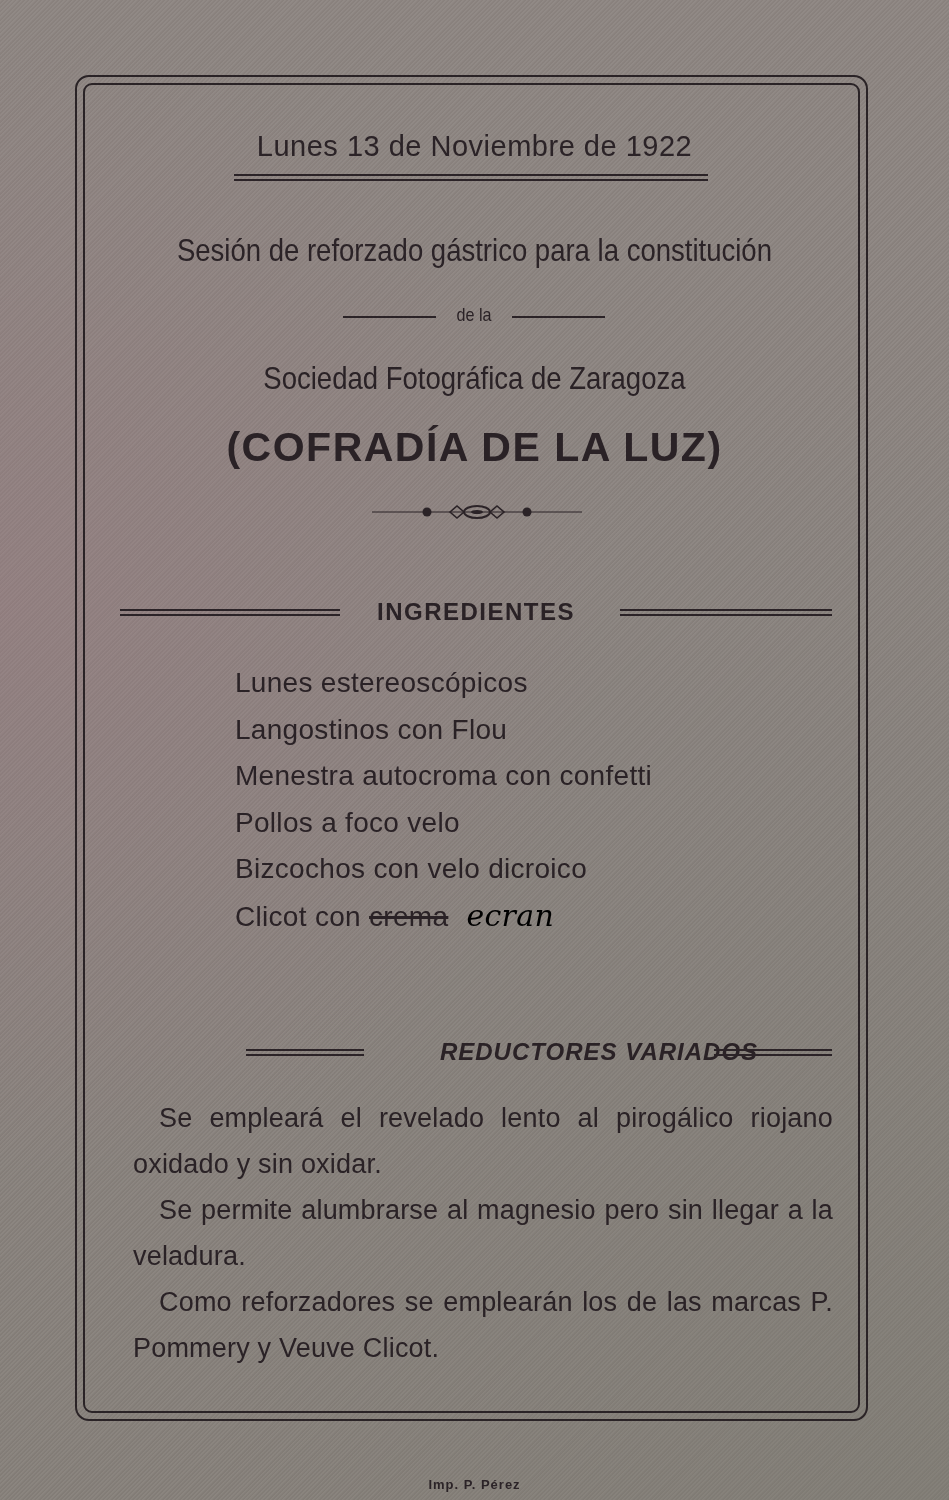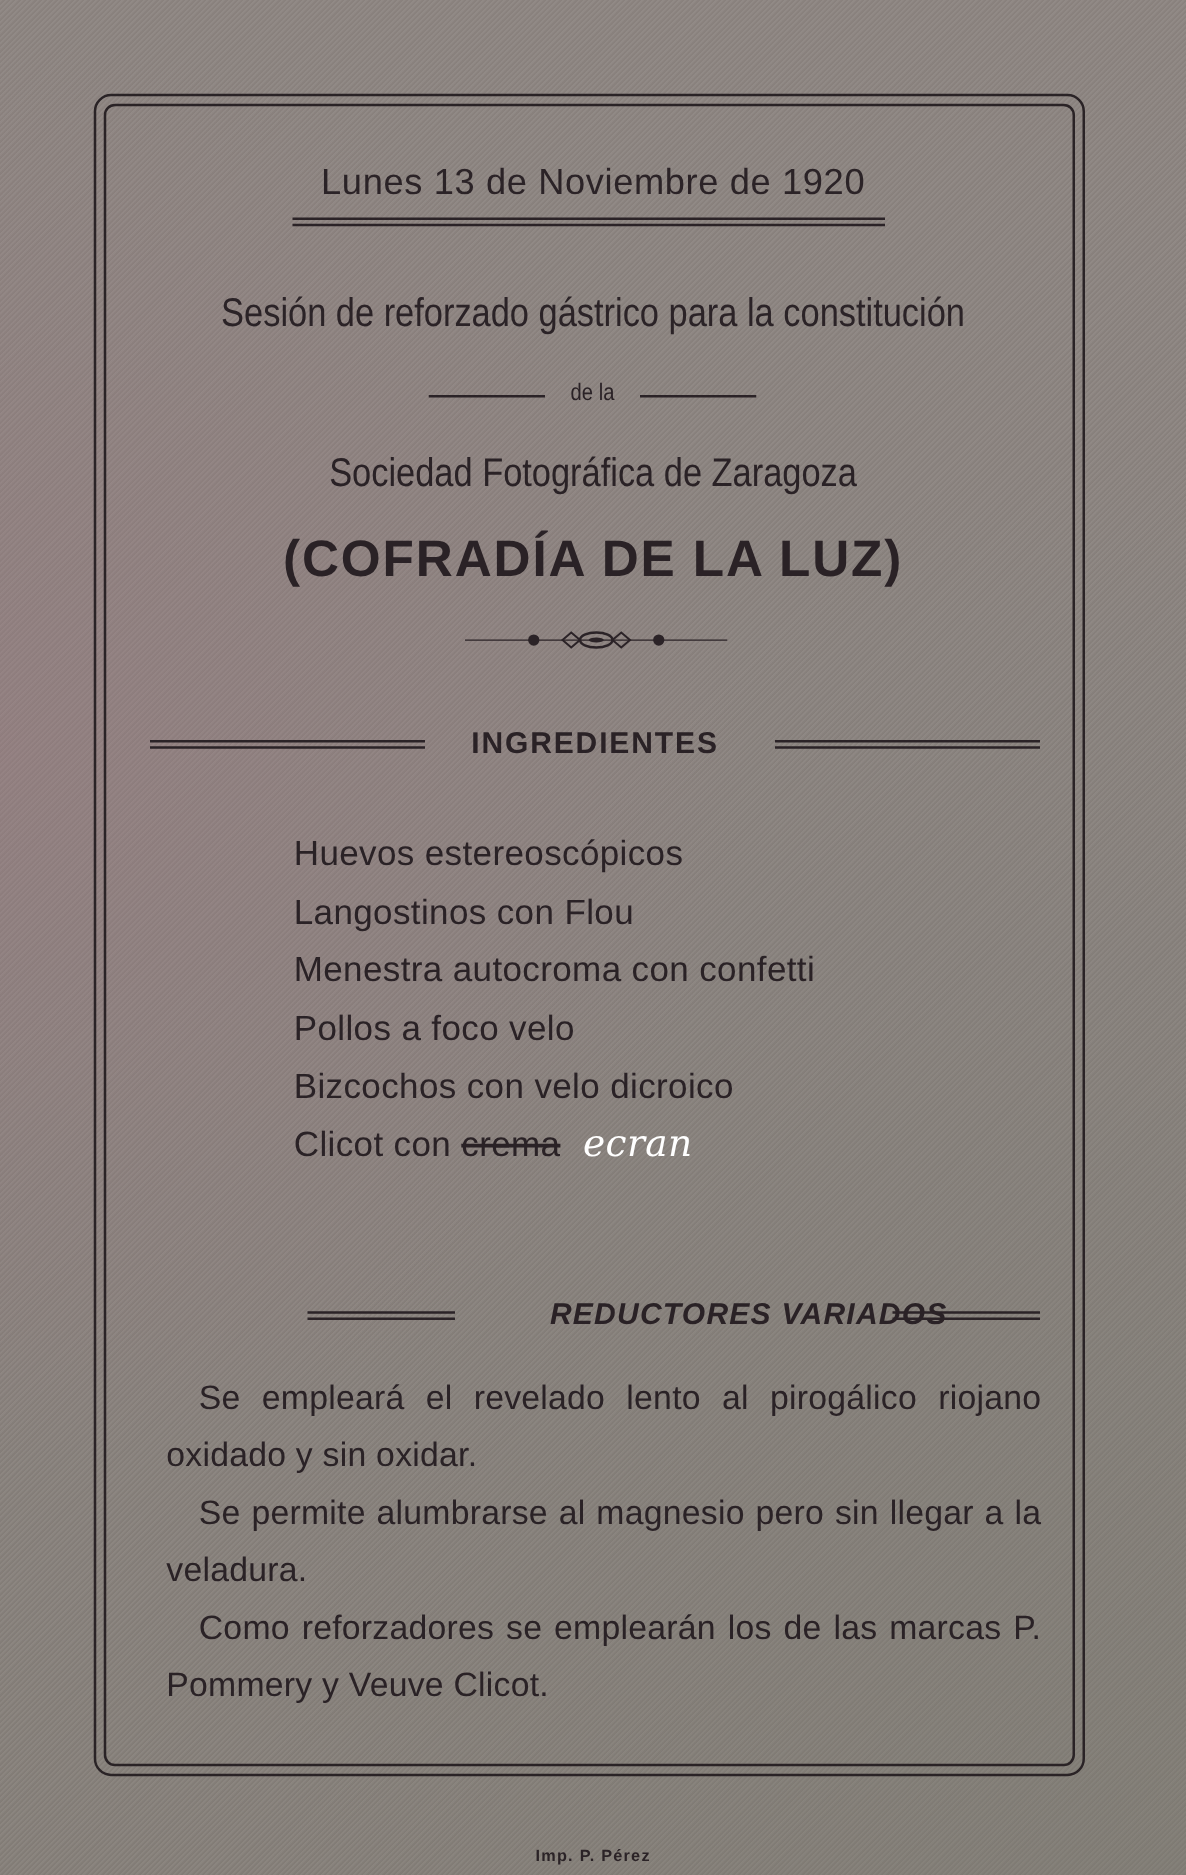--- a/index.html
+++ b/index.html
@@ -52,33 +52,33 @@
     .section-head .rule { position: absolute; top: 11px; }
     .section-head .rule .l1 { height: 2px; background: #2b2327; margin-bottom: 3px; }
     .section-head .rule .l2 { height: 2px; background: #2b2327; }
     .section-head .label {
       position: absolute; top: 0; text-align: center; font-size: 24px; font-weight: bold; letter-spacing: 1.5px;
     }
     .ing-list { position: absolute; left: 235px; top: 664px; }
     .ing-item { font-size: 28px; height: 46.5px; line-height: 38px; white-space: nowrap; letter-spacing: 0.3px; }
     .strike { text-decoration: line-through; text-decoration-thickness: 3px; }
     .handwritten {
-      font-family: "DejaVu Serif", serif; font-style: italic; font-size: 30px; margin-left: 10px; color: #ffffff;
+      font-family: "DejaVu Serif", serif; font-style: italic; font-size: 30px; margin-left: 10px; color: #000000;
     }
     .para { position: absolute; left: 133px; width: 700px; font-size: 27px; line-height: 46px; text-align: justify; letter-spacing: 0.2px; }
     .para p { margin: 0; text-indent: 26px; }
     .imprint { left: 0; width: 949px; top: 1477px; text-align: center; font-size: 13px; font-weight: bold; letter-spacing: 1px; color: #2b2327; }
   </style>
 </head>
 <body>
 
 <div class="frame-outer"></div>
 <div class="frame-inner"></div>
 
-<div class="t date">Lunes 13 de Noviembre de 1920</div>
+<div class="t date">Lunes 13 de Noviembre de 1922</div>
 <div class="date-rule">
   <div class="l1"></div>
     <div class="l2"></div>
 </div>
 
 <div class="t title">Sesión de reforzado gástrico para la constitución</div>
 
 <div class="dela-wrap">
   <div class="dela-line left"></div>
   <div class="dela-text">de la</div>
@@ -91,34 +91,34 @@
 <svg class="ornament" viewBox="0 0 210 24">
   <line x1="0" y1="12" x2="210" y2="12" stroke="#2b2327" stroke-width="1"></line>
   <circle cx="55" cy="12" r="4.5" fill="#2b2327"></circle>
   <circle cx="155" cy="12" r="4.5" fill="#2b2327"></circle>
   <path d="M78 12 L85 6 L92 12 L85 18 Z" fill="none" stroke="#2b2327" stroke-width="1.6"></path>
   <path d="M118 12 L125 6 L132 12 L125 18 Z" fill="none" stroke="#2b2327" stroke-width="1.6"></path>
   <ellipse cx="105" cy="12" rx="13" ry="6" fill="none" stroke="#2b2327" stroke-width="2"></ellipse>
   <ellipse cx="105" cy="12" rx="6" ry="2" fill="#2b2327"></ellipse>
 </svg>
 
-<div class="section-head" style="top:581px;">
+<div class="section-head" style="top:598px;">
   <div class="rule" style="left:0; width:220px;">
       <div class="l1"></div>
       <div class="l2"></div>
     </div>
   <div class="label" style="left:220px; width:272px;">INGREDIENTES</div>
   <div class="rule" style="left:500px; width:212px;">
       <div class="l1"></div>
       <div class="l2"></div>
     </div>
 </div>
 
 <div class="ing-list">
-  <div class="ing-item">Huevos estereoscópicos</div>
+  <div class="ing-item">Lunes estereoscópicos</div>
   <div class="ing-item">Langostinos con Flou</div>
   <div class="ing-item">Menestra autocroma con confetti</div>
   <div class="ing-item">Pollos a foco velo</div>
   <div class="ing-item">Bizcochos con velo dicroico</div>
   <div class="ing-item">
     <span>Clicot con</span>
     <span class="strike">crema</span>
     <span class="handwritten">ecran</span>
   </div>
 </div>

